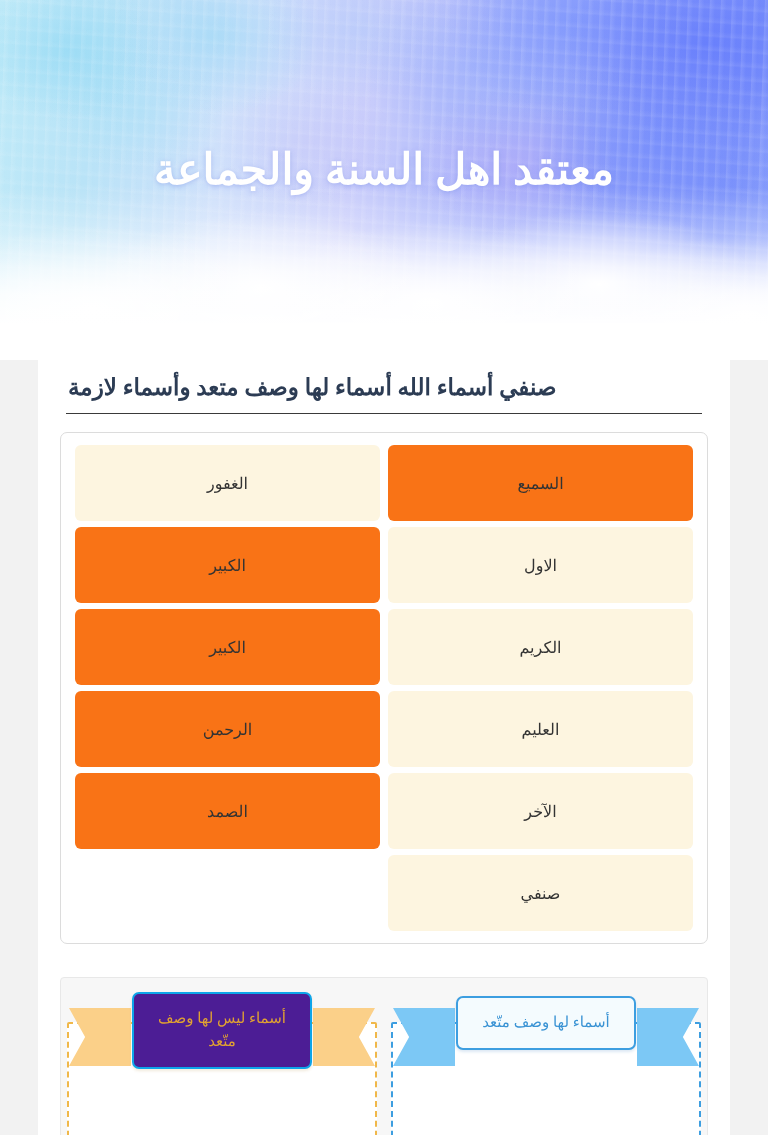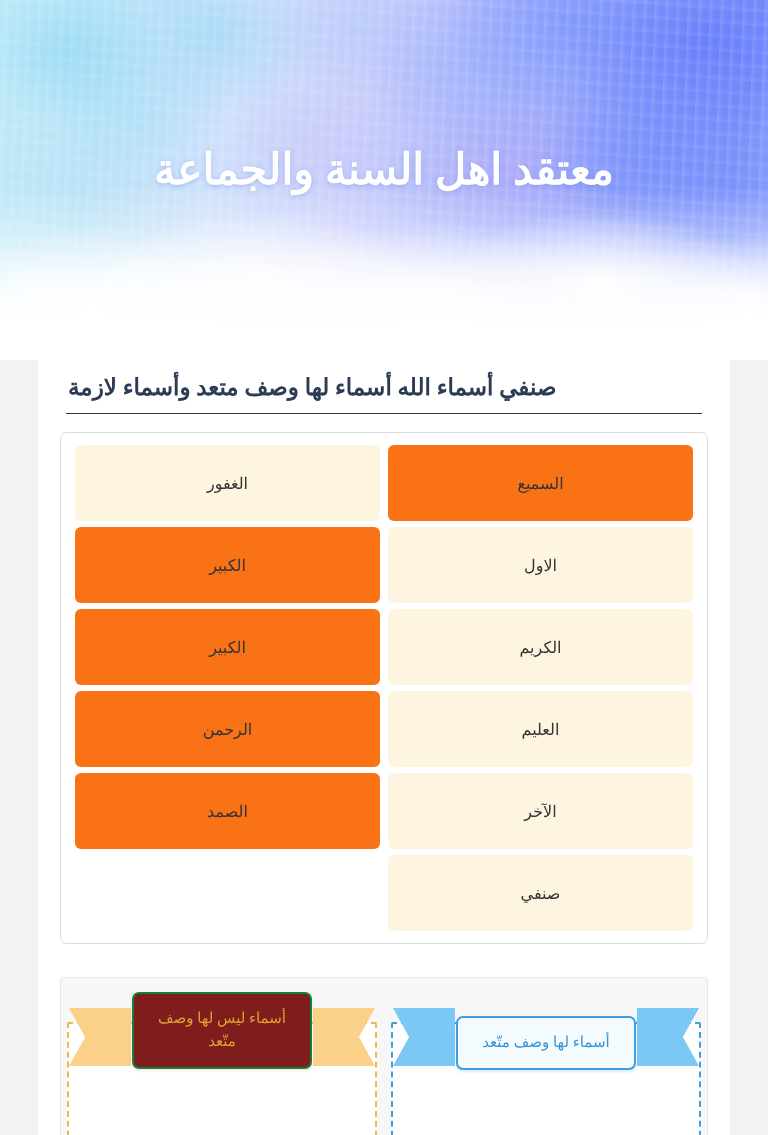--- a/index.html
+++ b/index.html
@@ -235,33 +235,33 @@
     padding: 13px 12px;
     border-radius: 7px;
     text-align: center;
     font-family: "Liberation Serif", "DejaVu Serif", serif;
     font-size: 15px;
     line-height: 1.55;
     direction: rtl;
     pointer-events: auto;
   }
   .zone-orange .ribbon-label {
-    background: #7f1d1d;
-    border: 2px solid #15803d;
+    background: #4c1d95;
+    border: 2px solid #0ea5e9;
     color: #e0a132;
     box-shadow: 0 2px 3px rgba(180,140,60,.18);
   }
   .zone-blue .ribbon-label {
     background: #f4fbfe;
     border: 2px solid #3d9ee0;
     color: #3a93d4;
     box-shadow: 0 2px 3px rgba(60,130,190,.18);
     padding: 13px 12px 14px 12px;
   }
-  .zone-blue .ribbon-label { top: 4px; margin-top: 20px; }
+  .zone-blue .ribbon-label { top: 4px; }
 </style>
 </head>
 <body>
 
 <div id="page">
 
   <div class="hero">
     <div class="hero-layer wash-base"></div>
     <div class="hero-layer wash-blobs"></div>
     <div class="hero-layer wash-texture"></div>

